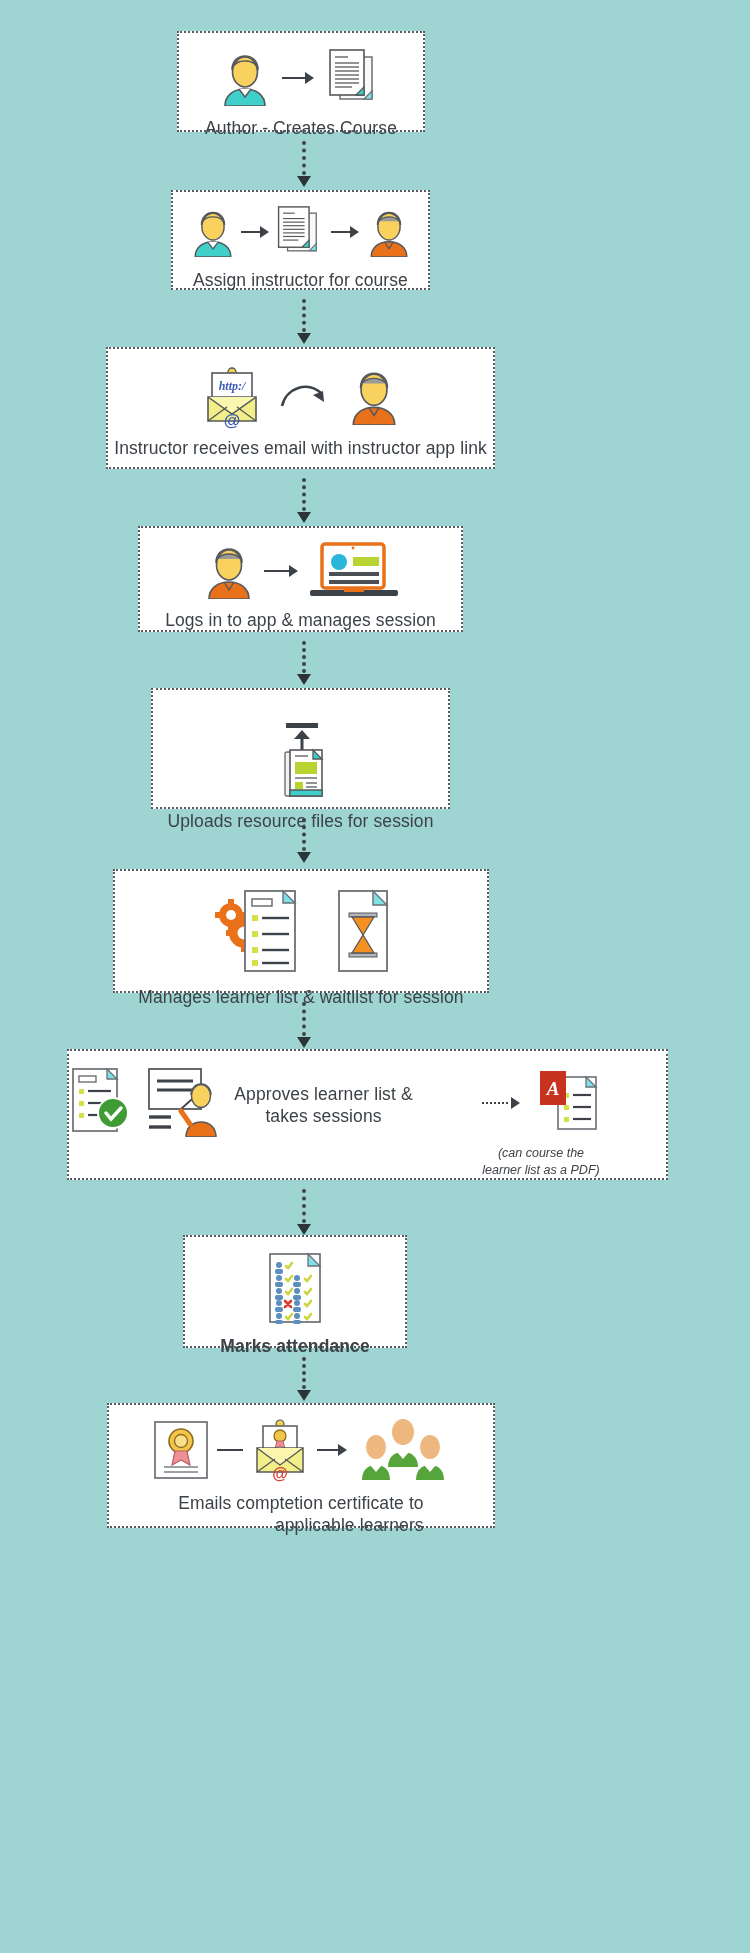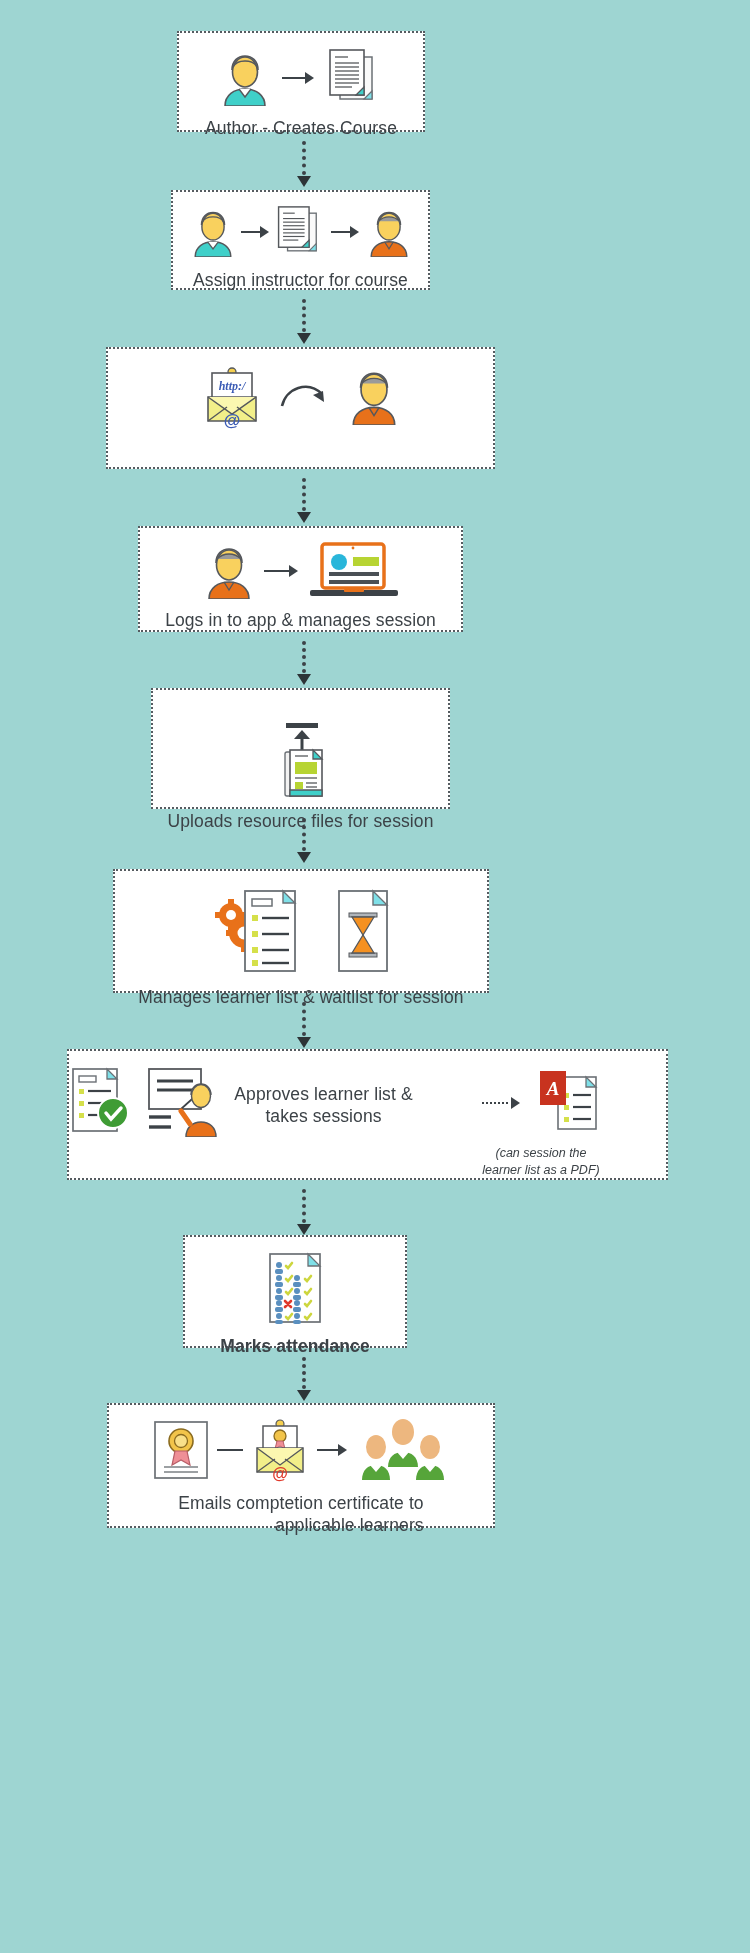--- a/index.html
+++ b/index.html
@@ -224,20 +224,21 @@
       <span>
         <svg width="56" height="58" viewBox="0 0 54 56">
           <path d="M14 20c0-9 5.8-14 13-14s13 5 13 14" fill="#9a9a9a" stroke="#55585c" stroke-width="1.6"></path>
           <ellipse cx="27" cy="22" rx="12.5" ry="15" fill="#f9d15e" stroke="#55585c" stroke-width="1.6"></ellipse>
           <path d="M15 16c3-3 7-5 12-5s9 2 12 5" fill="#9a9a9a" stroke="#55585c" stroke-width="1.4"></path>
           <path d="M7 56c0-11 9-17 20-17s20 6 20 17z" fill="#e8711a" stroke="#55585c" stroke-width="1.6"></path>
           <path d="M22 39l5 8 5-8" fill="none" stroke="#55585c" stroke-width="1.4"></path>
         </svg>
       </span>
     </div>
+    <div class="node-label" style="margin-top:9px;">Instructor receives email with instructor app link</div>
   </div>
 
   <div class="connector" style="position:absolute; left:293px; top:478px;">
     <div class="conn-line" style="height:33px;"></div>
       <div class="conn-head"></div>
   </div>
 
   <div class="node" style="position:absolute; left:138px; top:526px; width:325px; height:106px; padding-top:12px;">
     <div class="node-icons" style="gap:8px;">
       <span>
@@ -405,21 +406,21 @@
               <line x1="35" y1="38" x2="53" y2="38" stroke="#3c4247" stroke-width="2.2"></line>
               <rect x="26" y="48" width="5" height="5" fill="#d5e04a"></rect>
               <line x1="35" y1="50" x2="53" y2="50" stroke="#3c4247" stroke-width="2.2"></line>
             </g>
             <rect x="2" y="2" width="26" height="34" fill="#c8331f"></rect>
             <text x="15" y="26" text-anchor="middle" font-family="Liberation Serif, serif" font-size="19" font-weight="bold" font-style="italic" fill="#ffffff">A</text>
           </svg>
         </span>
       </div>
       <div class="note" style="margin-top:8px;">
-        <div>(can session the</div>
+        <div>(can course the</div>
         <div>learner list as a PDF)</div>
       </div>
     </div>
   </div>
 
   <div class="connector" style="position:absolute; left:293px; top:1189px;">
     <div class="conn-line" style="height:34px;"></div>
       <div class="conn-head"></div>
   </div>
 

